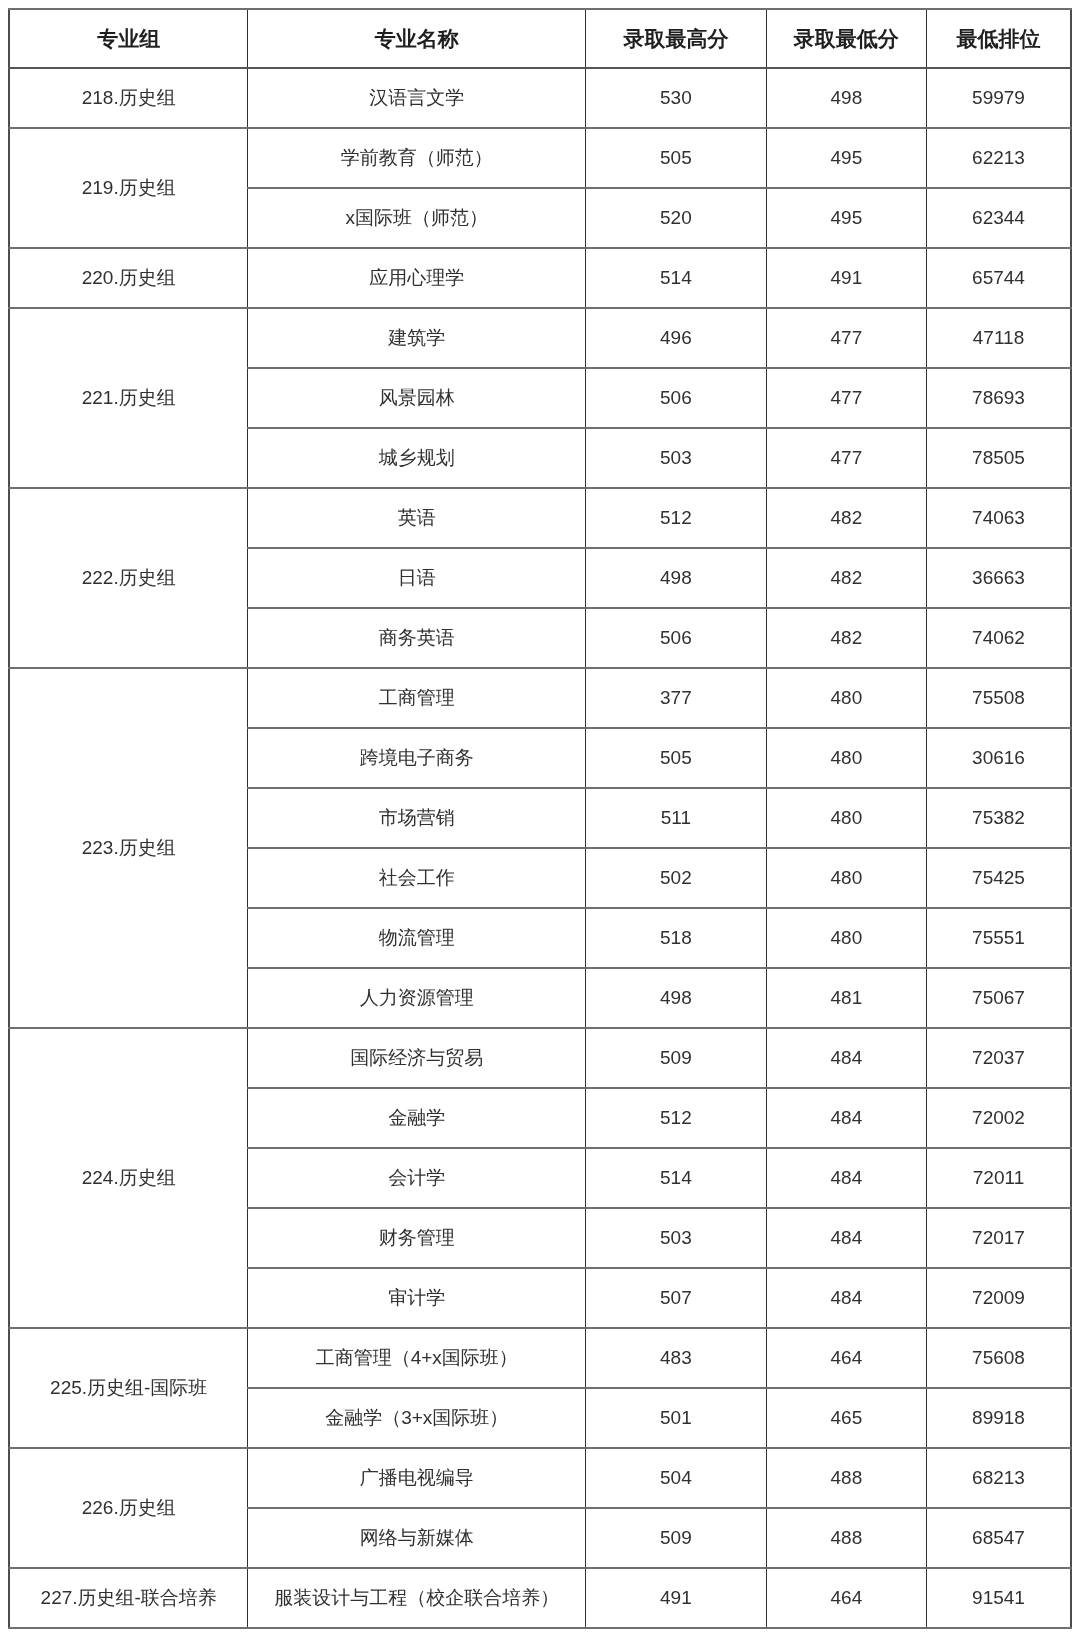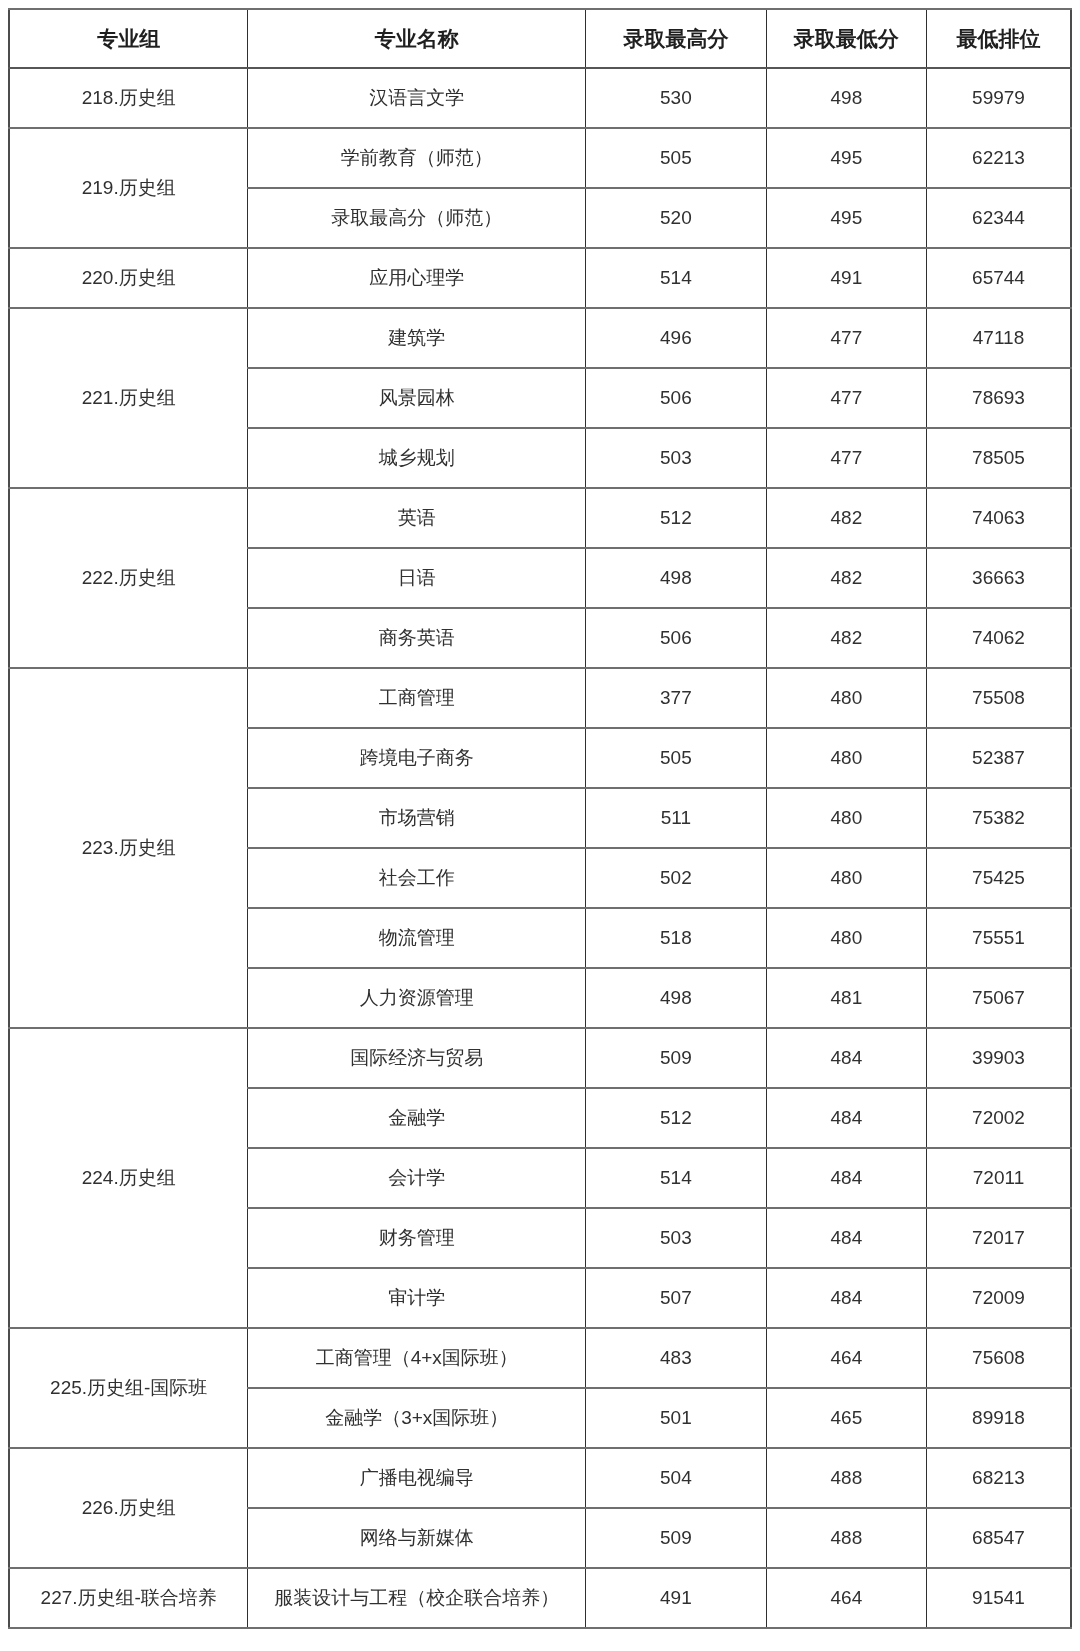--- a/index.html
+++ b/index.html
@@ -81,21 +81,21 @@
           <td>59979</td>
         </tr>
         <tr>
           <td rowspan="2" class="group-cell">219.历史组</td>
           <td>学前教育（师范）</td>
           <td>505</td>
           <td>495</td>
           <td>62213</td>
         </tr>
         <tr>
-          <td>录取最高分（师范）</td>
+          <td>x国际班（师范）</td>
           <td>520</td>
           <td>495</td>
           <td>62344</td>
         </tr>
         <tr>
           <td rowspan="1" class="group-cell">220.历史组</td>
           <td>应用心理学</td>
           <td>514</td>
           <td>491</td>
           <td>65744</td>
@@ -142,21 +142,21 @@
           <td rowspan="6" class="group-cell">223.历史组</td>
           <td>工商管理</td>
           <td>377</td>
           <td>480</td>
           <td>75508</td>
         </tr>
         <tr>
           <td>跨境电子商务</td>
           <td>505</td>
           <td>480</td>
-          <td>52387</td>
+          <td>30616</td>
         </tr>
         <tr>
           <td>市场营销</td>
           <td>511</td>
           <td>480</td>
           <td>75382</td>
         </tr>
         <tr>
           <td>社会工作</td>
           <td>502</td>
@@ -173,21 +173,21 @@
           <td>人力资源管理</td>
           <td>498</td>
           <td>481</td>
           <td>75067</td>
         </tr>
         <tr>
           <td rowspan="5" class="group-cell">224.历史组</td>
           <td>国际经济与贸易</td>
           <td>509</td>
           <td>484</td>
-          <td>39903</td>
+          <td>72037</td>
         </tr>
         <tr>
           <td>金融学</td>
           <td>512</td>
           <td>484</td>
           <td>72002</td>
         </tr>
         <tr>
           <td>会计学</td>
           <td>514</td>

